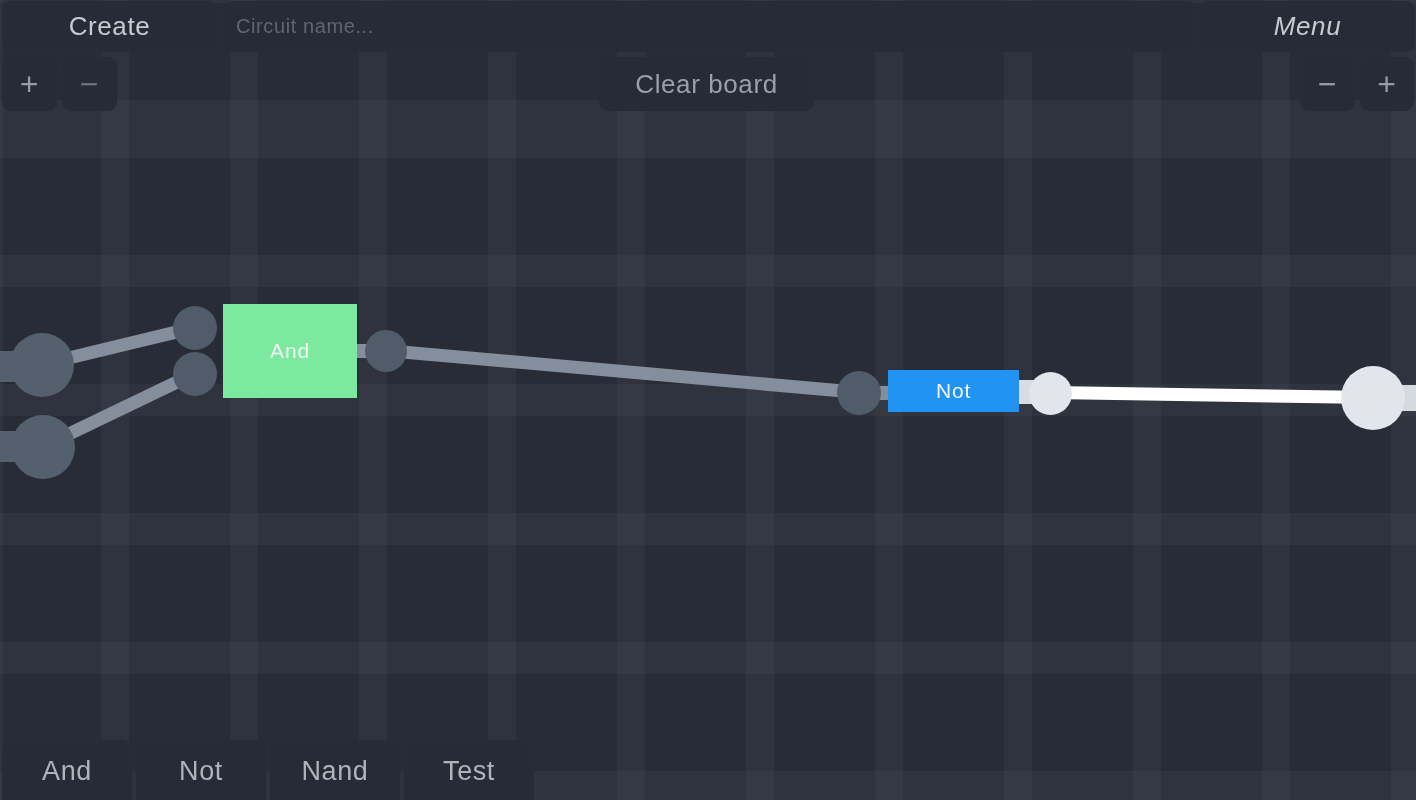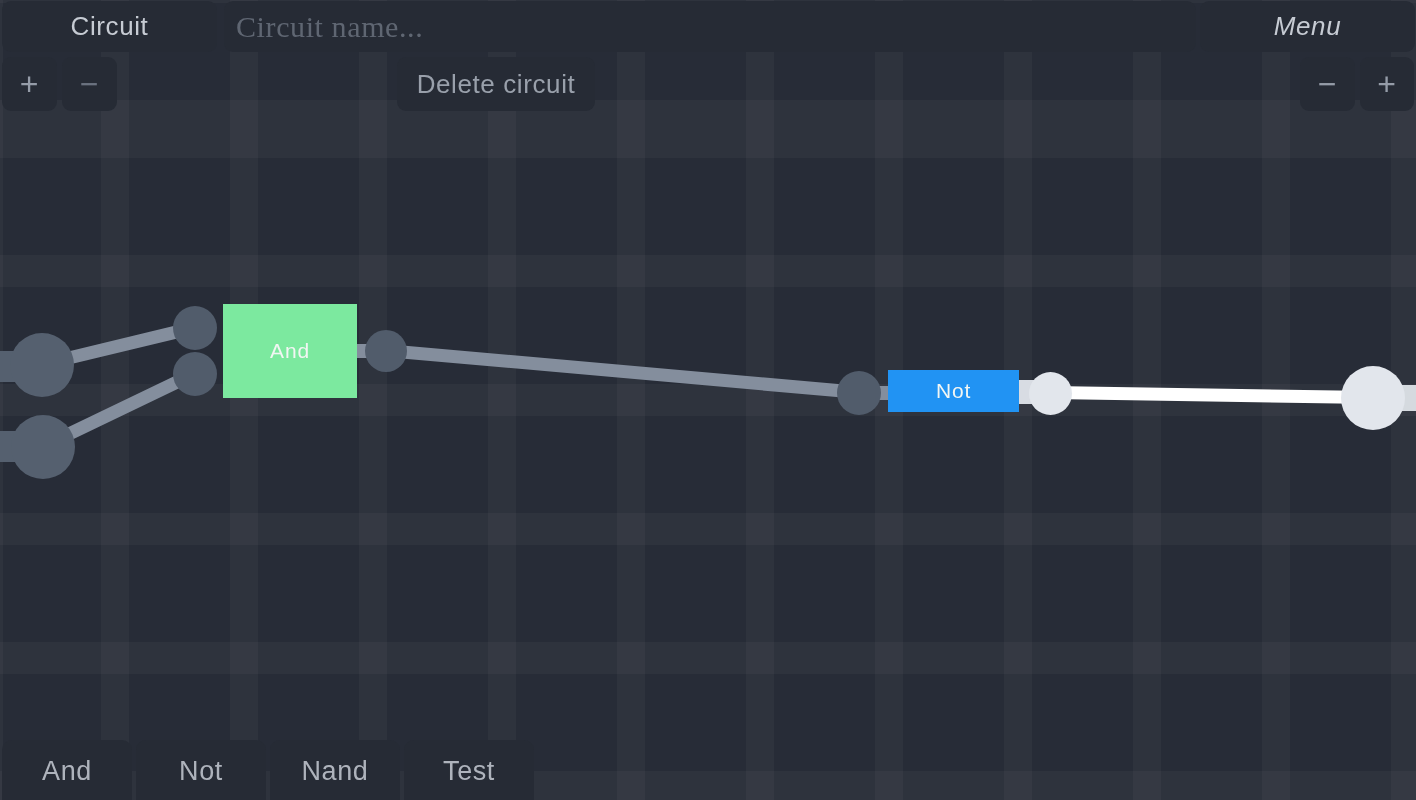--- a/index.html
+++ b/index.html
@@ -27,21 +27,21 @@
   }
   .ui-btn.secondary{color:#99a0ab;}
   .ui-btn.glyph{font-size:32px;color:#959ca8;}
   .ui-btn.glyph.dim{color:#6b7280;}
 
   
   .btn-create{left:2px;top:1px;width:215px;height:51px;}
   .name-input{
     position:absolute;left:224px;top:1px;width:972px;height:51px;
     background:#262b35;border:none;border-radius:9px;
-    color:#c6cbd3;font-family:Liberation Serif, serif;font-size:30px;font-weight:300;letter-spacing:.6px;
+    color:#c6cbd3;font-family:Liberation Sans, sans-serif;font-size:20px;font-weight:300;letter-spacing:.6px;
     padding:0 0 0 12px;box-sizing:border-box;outline:none;z-index:10;
   }
   .name-input::placeholder{color:#5f6672;opacity:1;}
   .btn-menu{left:1200px;top:1px;width:215px;height:51px;font-style:italic;}
 
   
   .btn-zoom-in-left{left:2px;top:57px;width:55px;height:54px;}
   .btn-zoom-out-left{left:62px;top:57px;width:55px;height:54px;}
   .btn-delete{left:397px;top:57px;width:198px;height:54px;}
   .btn-clear{left:599px;top:57px;width:215px;height:54px;}
@@ -129,27 +129,27 @@
     <div class="pin not-out-pin" style="background-color: rgb(226, 230, 236);"></div>
 
     <div class="gate gate-and" style="background-color: rgb(124, 233, 159);">
       <span>And</span>
     </div>
     <div class="gate gate-not" style="background-color: rgb(33, 147, 243);">
       <span>Not</span>
     </div>
   </div>
 
-  <button class="ui-btn btn-create">Circuit</button>
+  <button class="ui-btn btn-create">Create</button>
   <input class="name-input" type="text" placeholder="Circuit name..." value="" style="">
   <button class="ui-btn btn-menu">Menu</button>
 
   <button class="ui-btn glyph btn-zoom-in-left">+</button>
   <button class="ui-btn glyph dim btn-zoom-out-left">−</button>
-  <button class="ui-btn secondary btn-delete">Delete circuit</button>
+  <button class="ui-btn secondary btn-clear">Clear board</button>
   <button class="ui-btn glyph btn-zoom-out-right">−</button>
   <button class="ui-btn glyph btn-zoom-in-right">+</button>
 
   <button class="ui-btn palette-btn palette-and">And</button>
   <button class="ui-btn palette-btn palette-not">Not</button>
   <button class="ui-btn palette-btn palette-nand">Nand</button>
   <button class="ui-btn palette-btn palette-test">Test</button>
 
 </div>
 

